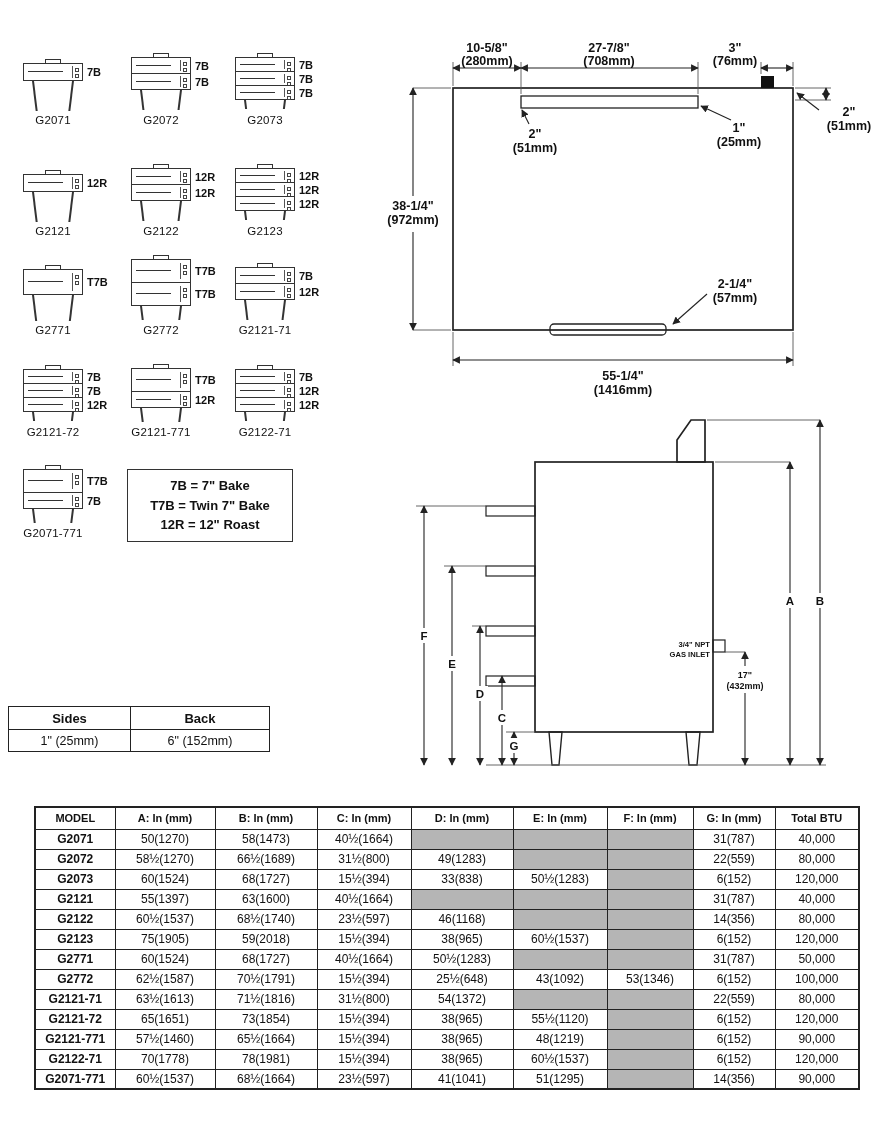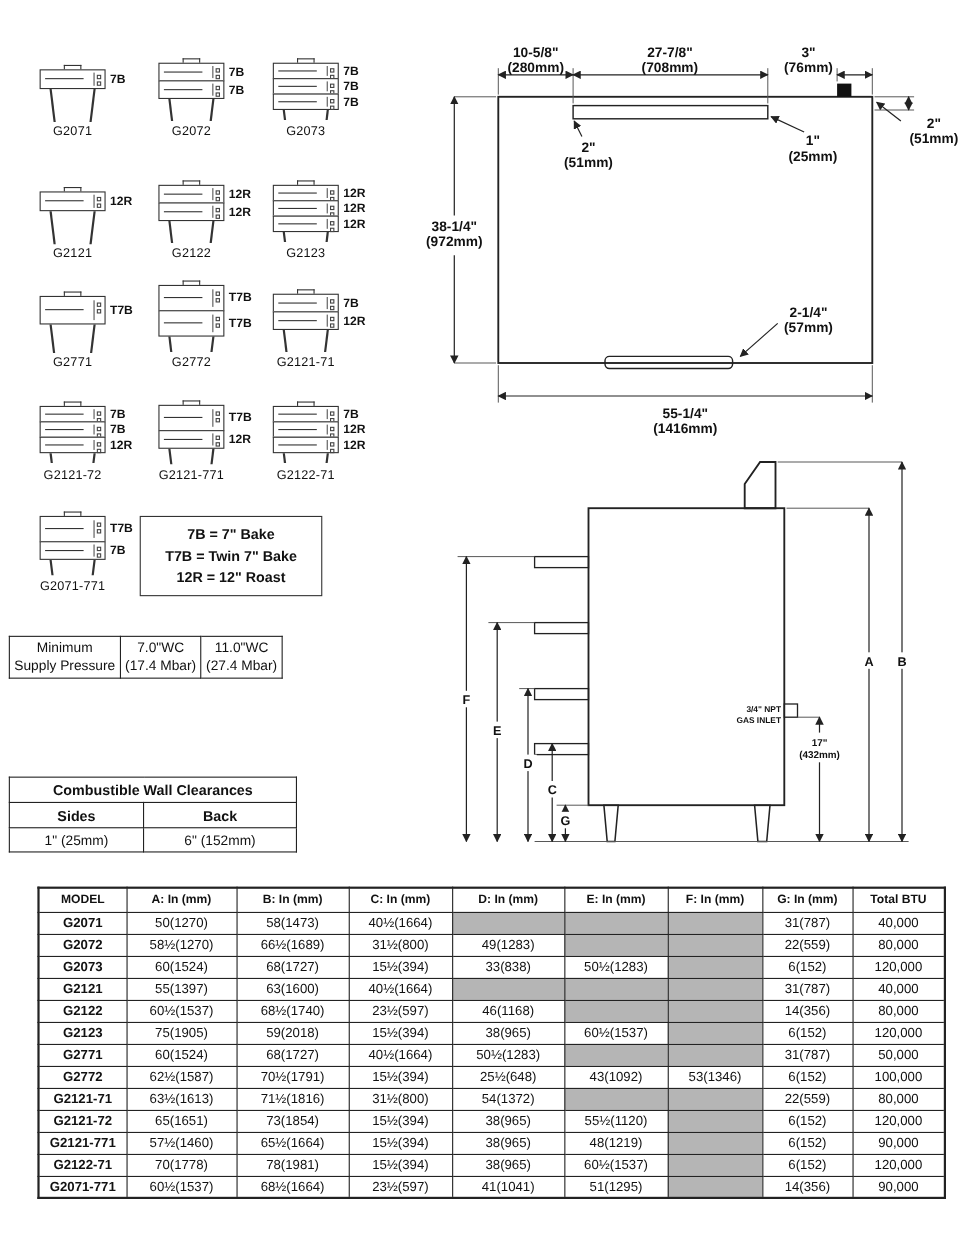--- a/index.html
+++ b/index.html
@@ -48,21 +48,21 @@
   svg text.sm { font-size:9px; }
   svg text.xs { font-size:7.6px; font-weight:700; }
   svg text.letter { font-size:11.5px; }
   svg text.end { text-anchor:end; }
 </style>
 </head>
 <body>
 
 <div class="page">
 
-  <div id="ovens" class="abs" style="left:16px;top:0;width:340px;height:560px;">
+  <div id="ovens" class="abs" style="left:3px;top:0;width:340px;height:560px;">
       <div class="oven" style="left: 20px; top: 59px; height: 53px;">
         <div class="vent"></div>
         <div class="deck" style="height: 18px;">
           <div class="handle"></div>
           <div class="panel">
             <div class="knob"></div>
             <div class="knob"></div>
           </div>
           <span class="label">7B</span>
         </div>
@@ -379,36 +379,25 @@
     </div>
 
   <div class="legend">
     <div>7B = 7" Bake</div>
     <div>T7B = Twin 7" Bake</div>
     <div>12R = 12" Roast</div>
   </div>
 
   <table class="ptable">
     <tbody>
-    <tr>
-      <td>Minimum
-Supply Pressure</td>
-      <td>7.0"WC
-(17.4 Mbar)</td>
-      <td>11.0"WC
-(27.4 Mbar)</td>
-    </tr>
   </tbody>
     </table>
 
   <table class="ctable">
     <tbody>
-        <tr>
-          <th colspan="2">Combustible Wall Clearances</th>
-        </tr>
     <tr>
       <th style="width:122px">Sides</th>
       <th style="width:139px">Back</th>
     </tr>
     <tr>
       <td>1" (25mm)</td>
       <td>6" (152mm)</td>
     </tr>
   </tbody>
     </table>

